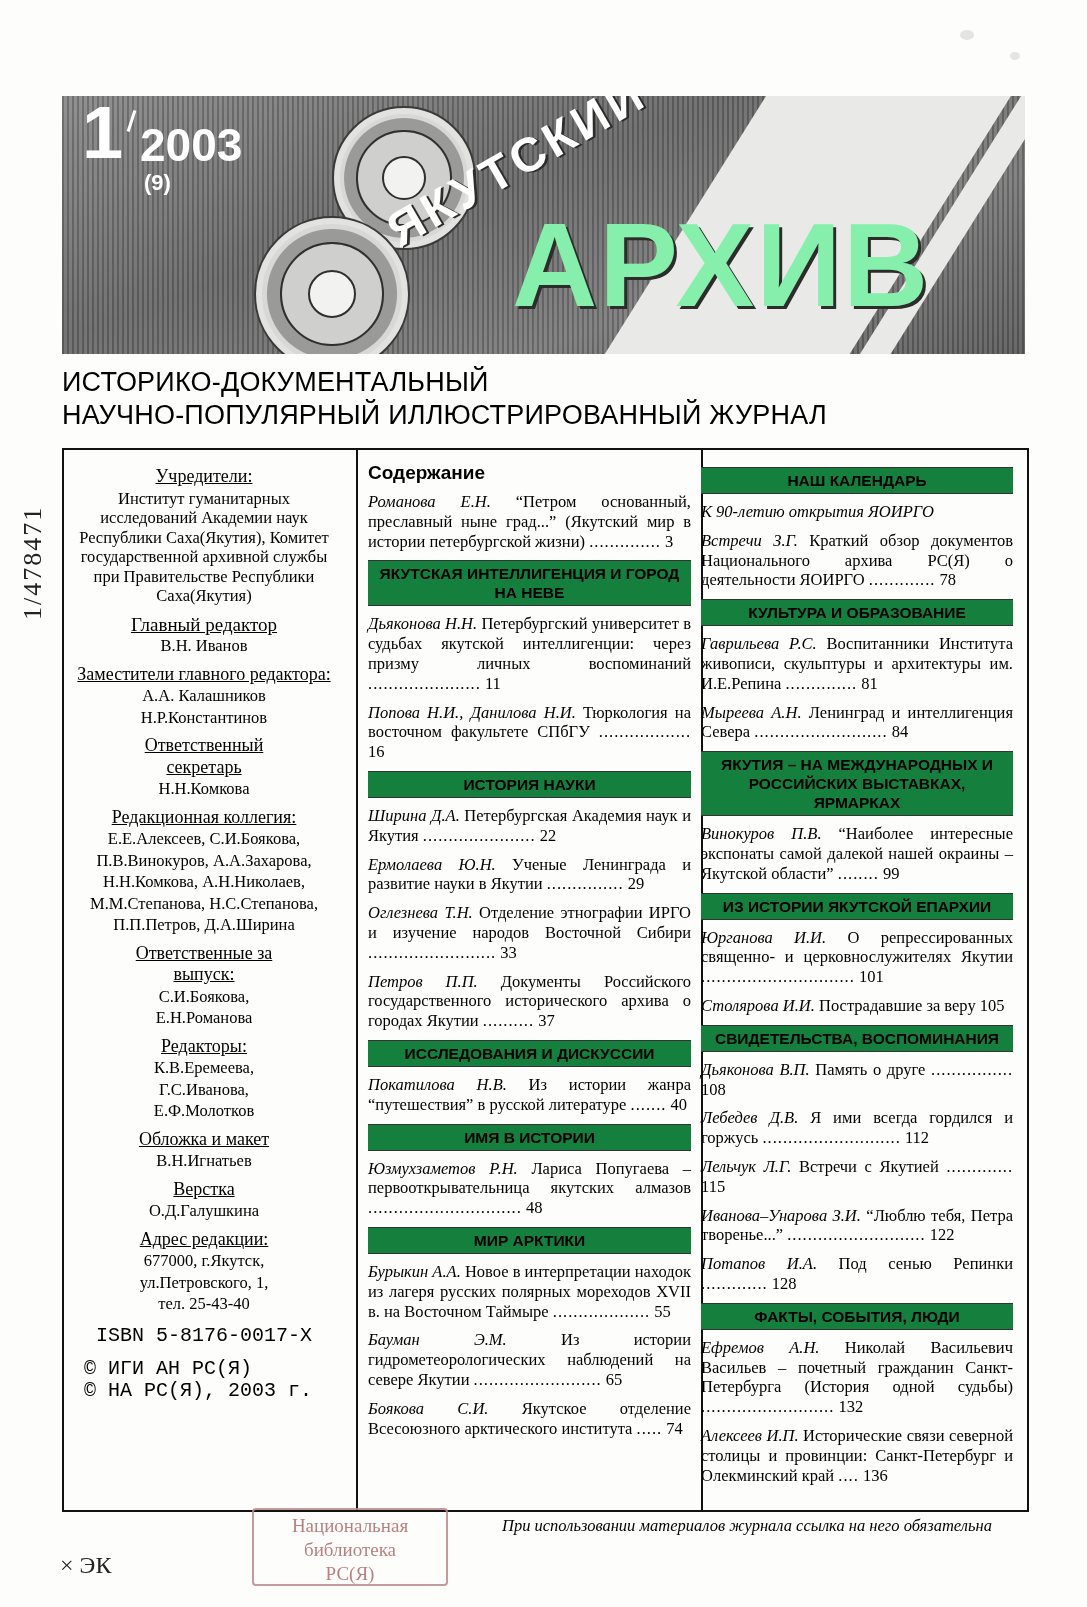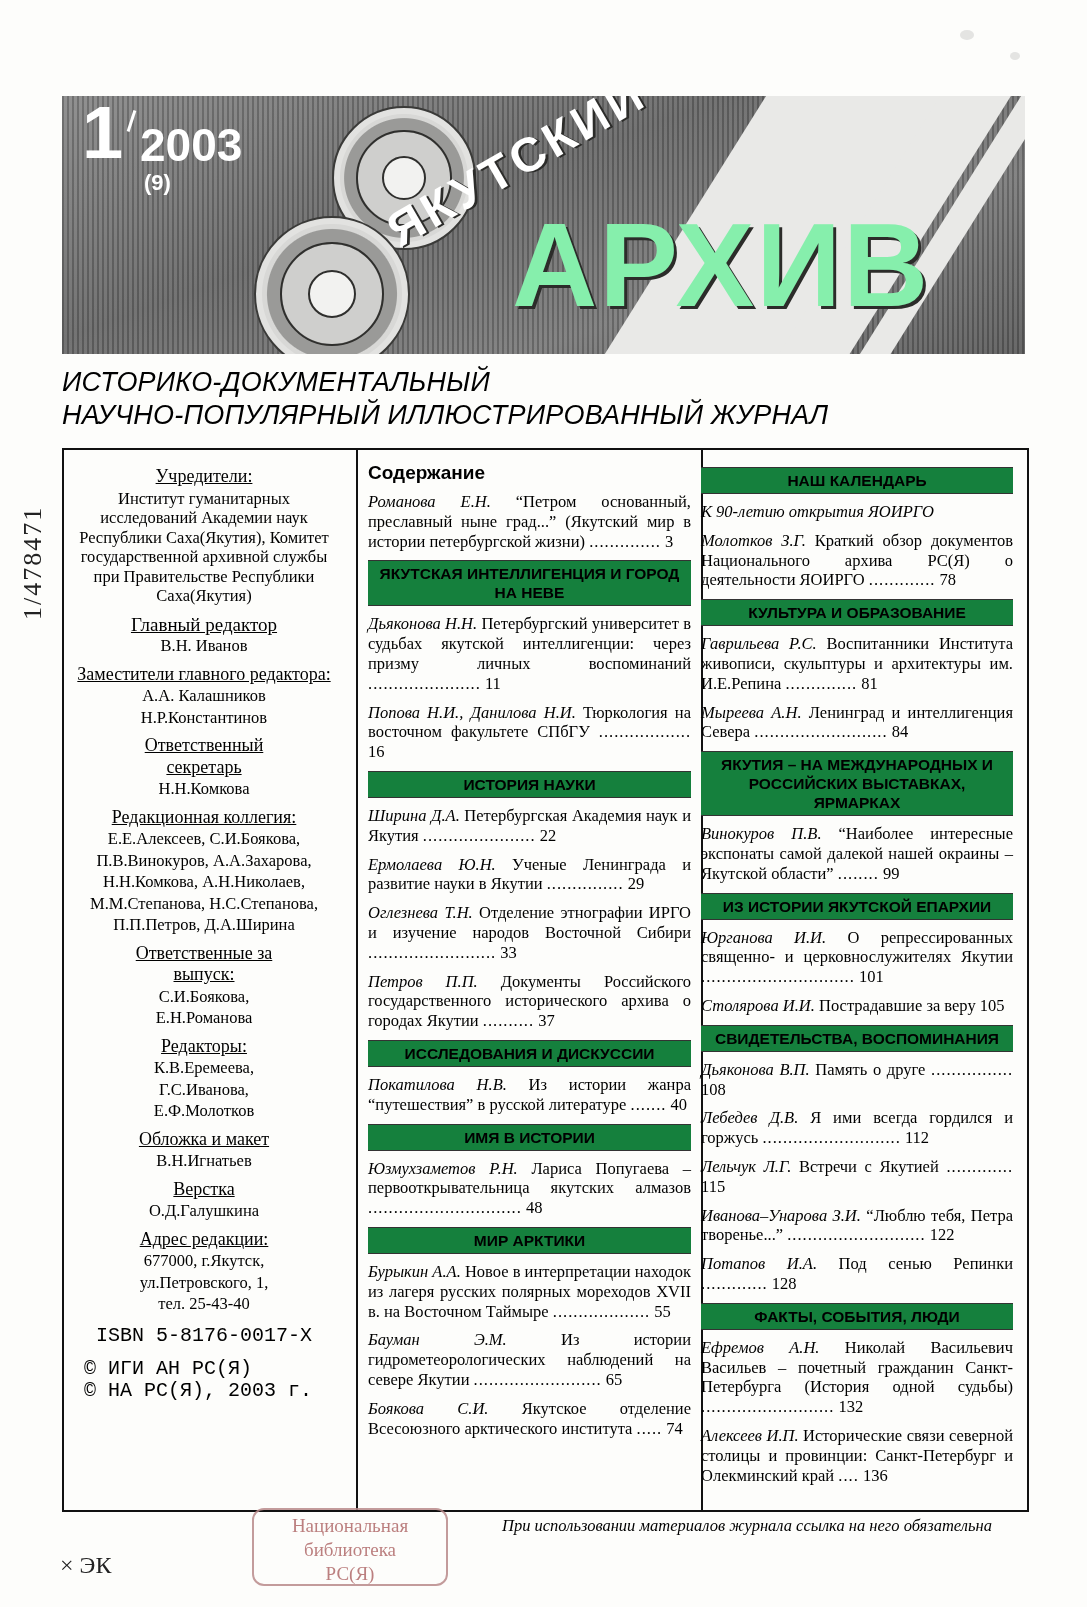--- a/index.html
+++ b/index.html
@@ -32,21 +32,21 @@
 
   .mast-title{position:absolute;left:300px;top:18px;width:660px;height:230px;}
   .yak{position:absolute;left:10px;top:20px;transform:rotate(-30deg);color:#fff;
        font-family:"Liberation Sans",sans-serif;font-weight:700;font-size:48px;letter-spacing:4px;
        text-shadow:2px 2px 0 #2c2c2a;}
   .arkhiv{position:absolute;left:150px;top:92px;color:#86efac;font-family:"Liberation Sans",sans-serif;
        font-weight:700;font-size:118px;letter-spacing:2px;line-height:118px;text-shadow:3px 3px 0 #2c2c2a;}
 
   
   .subtitle{position:absolute;left:62px;top:366px;width:980px;font-family:"Liberation Sans",sans-serif;
-      font-size:27px;line-height:33px;letter-spacing:.2px;font-style:italic;}
+      font-size:27px;line-height:33px;letter-spacing:.2px;}
 
   
   .frame{position:absolute;left:62px;top:448px;width:963px;height:1060px;border:2px solid #111;}
   .col{position:absolute;top:0;bottom:0;padding:8px 10px 0 10px;box-sizing:border-box;}
   .col-left{left:0;width:280px;}
   .col-mid{left:292px;width:347px;border-left:2px solid #111;border-right:2px solid #111;}
   .col-right{left:627px;width:332px;}
 
   
   .lc{text-align:center;font-size:16.5px;line-height:19.5px;font-family:"Liberation Serif",serif;}
@@ -63,21 +63,21 @@
   .entry{font-size:16.5px;line-height:19.8px;margin:0 0 9px;text-align:justify;}
   .entry i{font-style:italic;}
   .dots{letter-spacing:1px;}
   .toc-title{font-family:"Liberation Sans",sans-serif;font-weight:700;font-size:19px;margin:4px 0 8px;}
 
   .footer{position:absolute;left:62px;top:1516px;width:963px;font-style:italic;font-size:16.5px;}
   .footer-note{position:absolute;left:440px;top:0;}
 
   
   .stamp{position:absolute;left:252px;top:1508px;width:196px;height:78px;border:2px solid #b98b8b;
-      border-radius:12px;color:#b06a6a;font-family:"Liberation Serif",serif;text-align:center;
+      border-radius:4px;color:#b06a6a;font-family:"Liberation Serif",serif;text-align:center;
       font-size:19px;line-height:24px;padding-top:4px;box-sizing:border-box;opacity:.85;}
   .hand{position:absolute;color:#222;font-family:"Liberation Serif",serif;}
   .hand-vert{left:18px;top:620px;transform:rotate(-90deg);transform-origin:left top;font-size:26px;letter-spacing:2px;}
   .hand-bottom{left:60px;top:1552px;font-size:24px;}
   .spot{position:absolute;border-radius:50%;background:#d9d9d7;opacity:.7;}
 </style>
 </head>
 <body>
 
 <div class="page">
@@ -204,21 +204,21 @@
           <div class="entry"><i>Бурыкин А.А.</i> <span>Новое в интерпретации находок из лагеря русских полярных мореходов XVII в. на Восточном Таймыре</span> <span class="dots">...................</span> <span>55</span></div>
           <div class="entry"><i>Бауман Э.М.</i> <span>Из истории гидрометеорологических наблюдений на севере Якутии</span> <span class="dots">.........................</span> <span>65</span></div>
           <div class="entry"><i>Боякова С.И.</i> <span>Якутское отделение Всесоюзного арктического института</span> <span class="dots">.....</span> <span>74</span></div>
         </div>
     </div>
 
     <div class="col col-right">
       <div id="right-sections">
           <div class="sec">НАШ КАЛЕНДАРЬ</div>
           <div class="entry"><i>К 90-летию открытия ЯОИРГО</i></div>
-          <div class="entry"><i>Молотков З.Г.</i> <span>Краткий обзор документов Национального архива РС(Я) о деятельности ЯОИРГО</span> <span class="dots">.............</span> <span>78</span></div>
+          <div class="entry"><i>Встречи З.Г.</i> <span>Краткий обзор документов Национального архива РС(Я) о деятельности ЯОИРГО</span> <span class="dots">.............</span> <span>78</span></div>
           <div class="sec">КУЛЬТУРА И ОБРАЗОВАНИЕ</div>
           <div class="entry"><i>Гаврильева Р.С.</i> <span>Воспитанники Института живописи, скульптуры и архитектуры им. И.Е.Репина</span> <span class="dots">..............</span> <span>81</span></div>
           <div class="entry"><i>Мыреева А.Н.</i> <span>Ленинград и интеллигенция Севера</span> <span class="dots">..........................</span> <span>84</span></div>
           <div class="sec">ЯКУТИЯ – НА МЕЖДУНАРОДНЫХ И РОССИЙСКИХ ВЫСТАВКАХ, ЯРМАРКАХ</div>
           <div class="entry"><i>Винокуров П.В.</i> <span>“Наиболее интересные экспонаты самой далекой нашей окраины – Якутской области”</span> <span class="dots">........</span> <span>99</span></div>
           <div class="sec">ИЗ ИСТОРИИ ЯКУТСКОЙ ЕПАРХИИ</div>
           <div class="entry"><i>Юрганова И.И.</i> <span>О репрессированных священно- и церковнослужителях Якутии</span> <span class="dots">..............................</span> <span>101</span></div>
           <div class="entry"><i>Столярова И.И.</i> <span>Пострадавшие за веру 105</span></div>
           <div class="sec">СВИДЕТЕЛЬСТВА, ВОСПОМИНАНИЯ</div>
           <div class="entry"><i>Дьяконова В.П.</i> <span>Память о друге</span> <span class="dots">................</span> <span>108</span></div>

